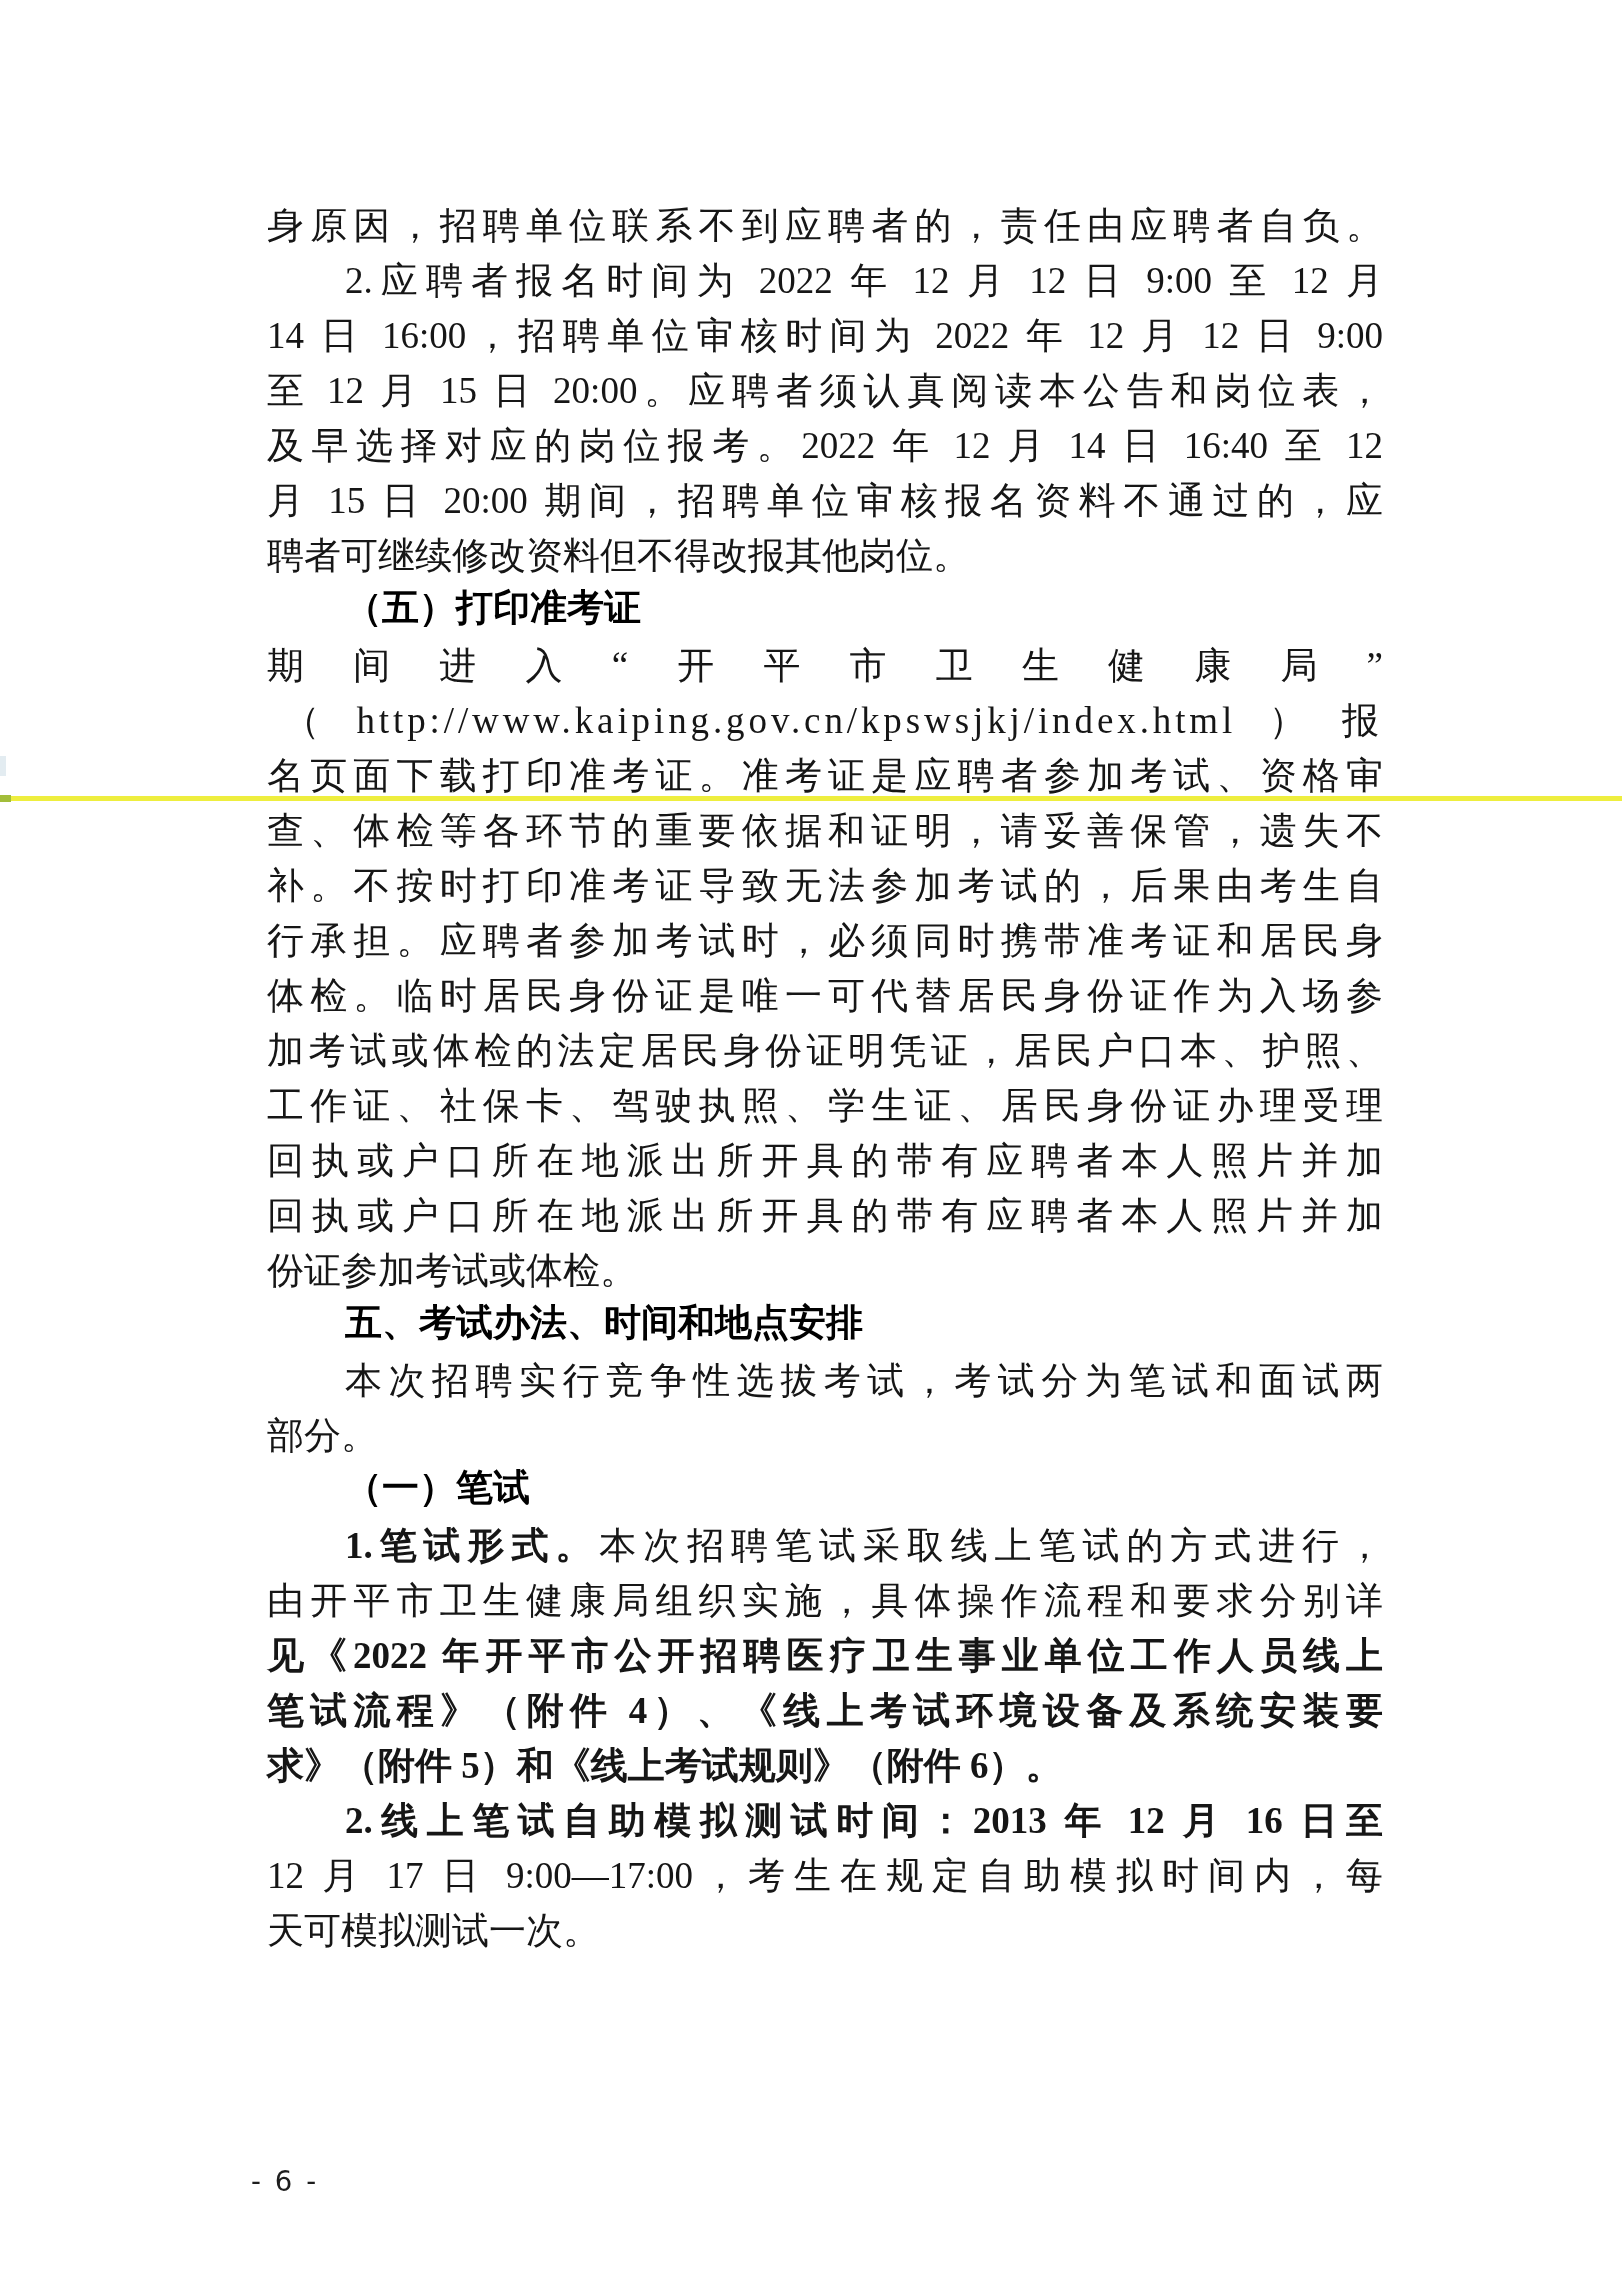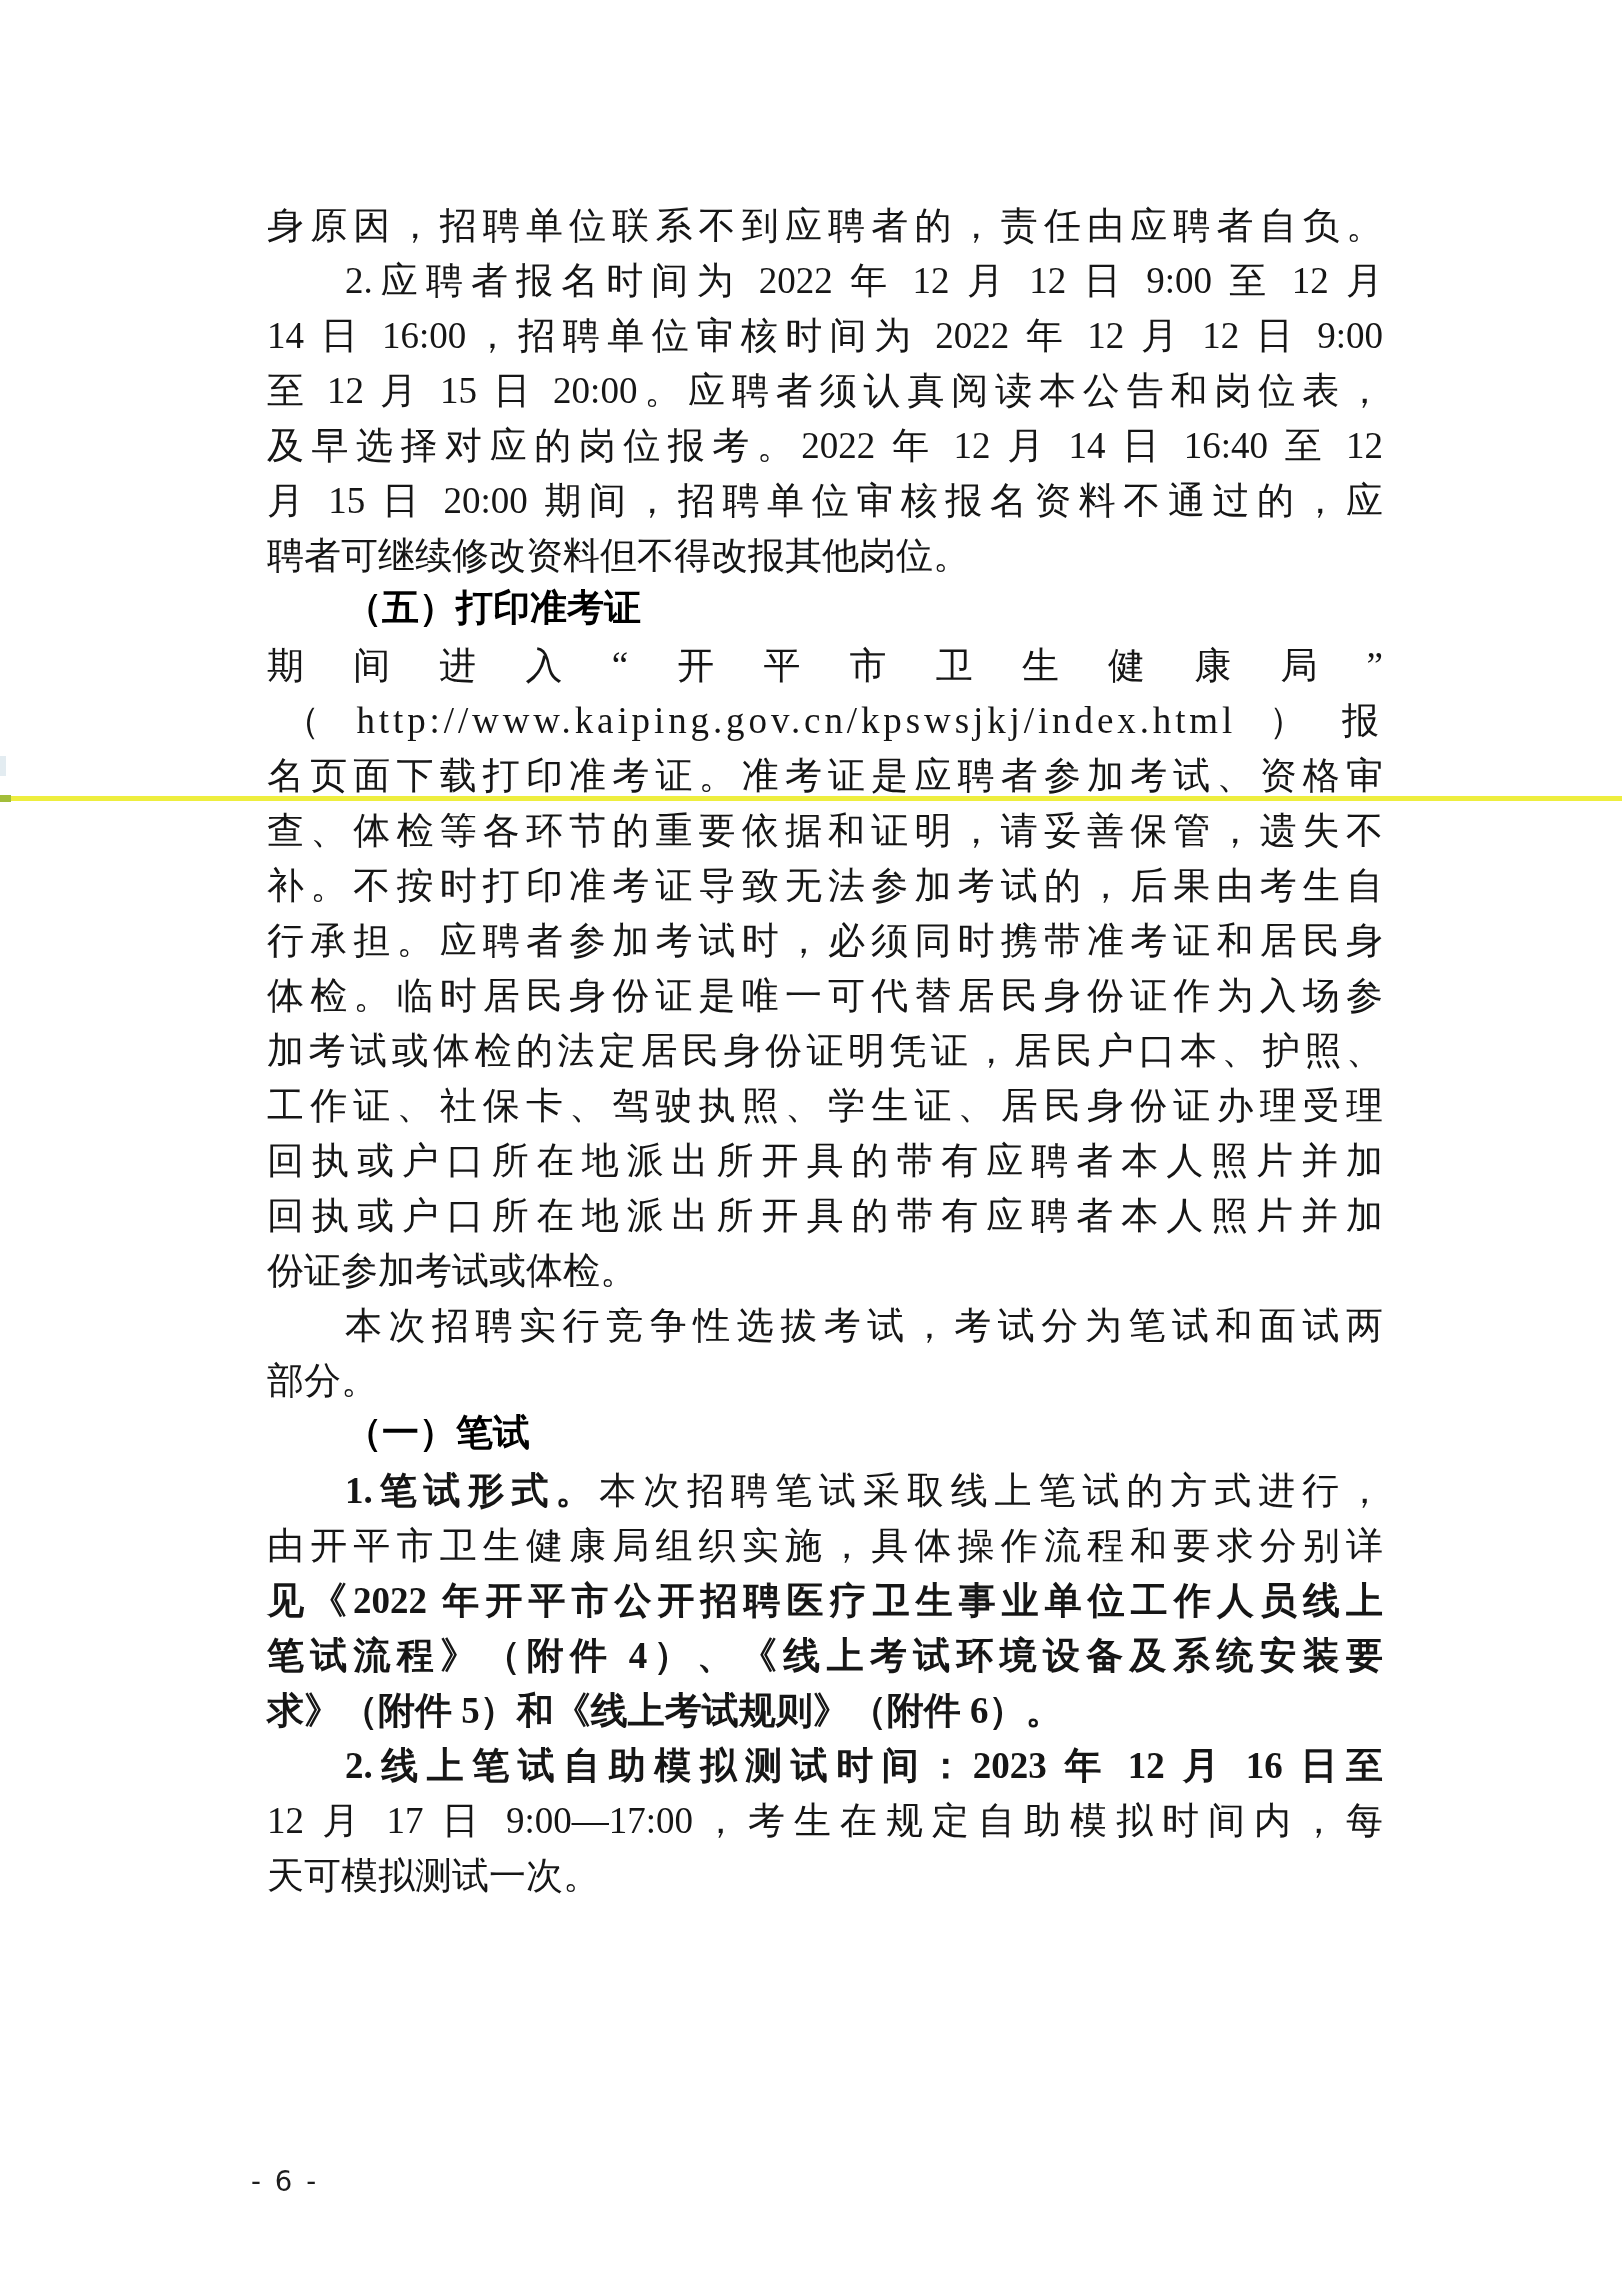--- a/index.html
+++ b/index.html
@@ -90,27 +90,28 @@
     <div class="line fill"><span>名页面下载打印准考证。准考证是应聘者参加考试、资格审</span></div>
     <div class="line fill"><span>查、体检等各环节的重要依据和证明，请妥善保管，遗失不</span></div>
     <div class="line fill"><span>补。不按时打印准考证导致无法参加考试的，后果由考生自</span></div>
     <div class="line fill"><span>行承担。应聘者参加考试时，必须同时携带准考证和居民身</span></div>
     <div class="line fill"><span>体检。临时居民身份证是唯一可代替居民身份证作为入场参</span></div>
     <div class="line fill"><span>加考试或体检的法定居民身份证明凭证，居民户口本、护照、</span></div>
     <div class="line fill"><span>工作证、社保卡、驾驶执照、学生证、居民身份证办理受理</span></div>
     <div class="line fill"><span>回执或户口所在地派出所开具的带有应聘者本人照片并加</span></div>
     <div class="line fill"><span>回执或户口所在地派出所开具的带有应聘者本人照片并加</span></div>
     <div class="line"><span>份证参加考试或体检。</span></div>
+    <div class="line indent hei"><span class="b">五、考试办法、时间和地点安排</span></div>
     <div class="line fill indent"><span>本次招聘实行竞争性选拔考试，考试分为笔试和面试两</span></div>
     <div class="line"><span>部分。</span></div>
     <div class="line indent hei"><span class="b">（一）笔试</span></div>
     <div class="line fill indent"><span class="b">1.笔试形式。</span><span>本次招聘笔试采取线上笔试的方式进行，</span></div>
     <div class="line fill"><span>由开平市卫生健康局组织实施，具体操作流程和要求分别详</span></div>
     <div class="line fill"><span class="b">见《2022 年开平市公开招聘医疗卫生事业单位工作人员线上</span></div>
     <div class="line fill"><span class="b">笔试流程》（附件 4）、《线上考试环境设备及系统安装要</span></div>
     <div class="line"><span class="b">求》（附件 5）和《线上考试规则》（附件 6）。</span></div>
-    <div class="line fill indent"><span class="b">2.线上笔试自助模拟测试时间：2023 年 12 月 16 日至</span></div>
+    <div class="line fill indent"><span class="b">2.线上笔试自助模拟测试时间：2013 年 12 月 16 日至</span></div>
     <div class="line fill"><span>12 月 17 日 9:00—17:00，考生在规定自助模拟时间内，每</span></div>
     <div class="line"><span>天可模拟测试一次。</span></div>
   </div>
 
 <div class="page-number">- 6 -</div>
 
 
 </body></html>

